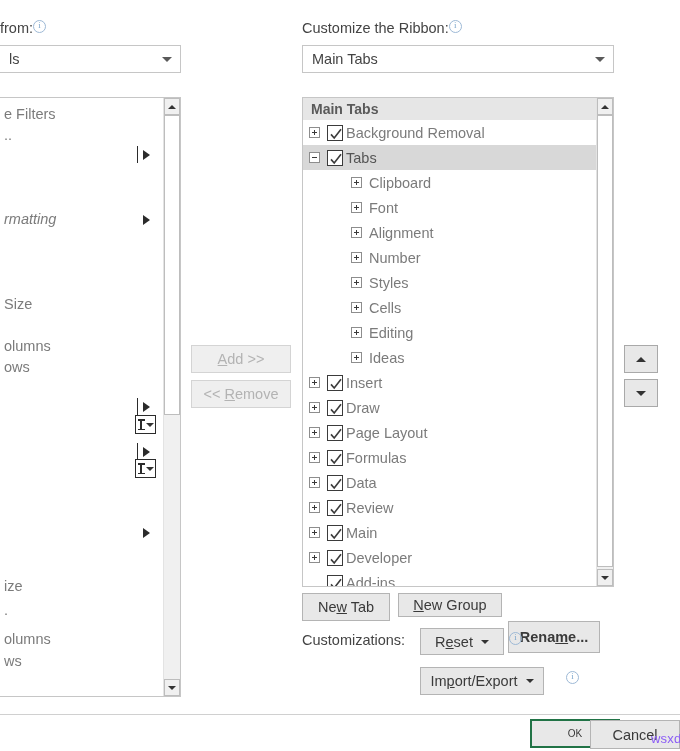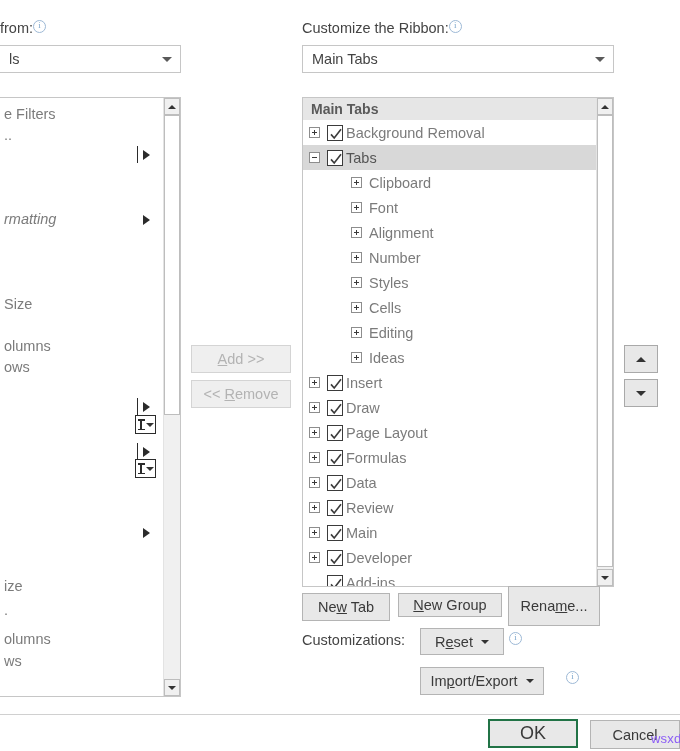--- a/index.html
+++ b/index.html
@@ -264,24 +264,25 @@
   }
   .btn.disabled { color: #b3b3b3; border-color: #d4d4d4; background: #efefef; }
   .btn u { text-decoration: underline; }
   .btn .dd { margin-left: 8px; }
 
   .btn-ok {
     box-sizing: border-box;
     background: #e8e8e8;
     border: 2px solid #217346;
     color: #3a3a3a;
-    font-size: 18px;
+    font-size: 10px;
     display: flex;
     align-items: center;
     justify-content: center;
+    margin-left: 42px;
   }
 
   .arrowbtn {
     box-sizing: border-box;
     background: #e8e8e8;
     border: 1px solid #a9a9a9;
     display: flex;
     align-items: center;
     justify-content: center;
   }
@@ -619,21 +620,21 @@
   <span class="tri-down" style="border-top-color:#333;"></span>
 </div>
 
 
 <div class="abs btn" style="left:302px; top:593px; width:88px; height:28px;">
   <span>Ne<u>w</u> Tab</span>
 </div>
 <div class="abs btn" style="left:398px; top:593px; width:104px; height:24px;">
   <span><u>N</u>ew Group</span>
 </div>
-<div class="abs btn" style="left:508px; top:586px; width:92px; height:40px;">
+<div class="abs btn" style="left:508px; top:621px; width:92px; height:32px;font-weight:bold;">
   <span>Rena<u>m</u>e...</span>
 </div>
 
 
 <div class="abs fieldlabel" style="left:302px; top:632px;text-align:center;">Customizations:</div>
 <div class="abs btn" style="left:420px; top:628px; width:84px; height:27px;">
   <span>R<u>e</u>set</span>
   <span class="dd tri-down-sm"></span>
 </div>
 <span class="abs info-icon" style="left:509px; top:632px;"></span>

